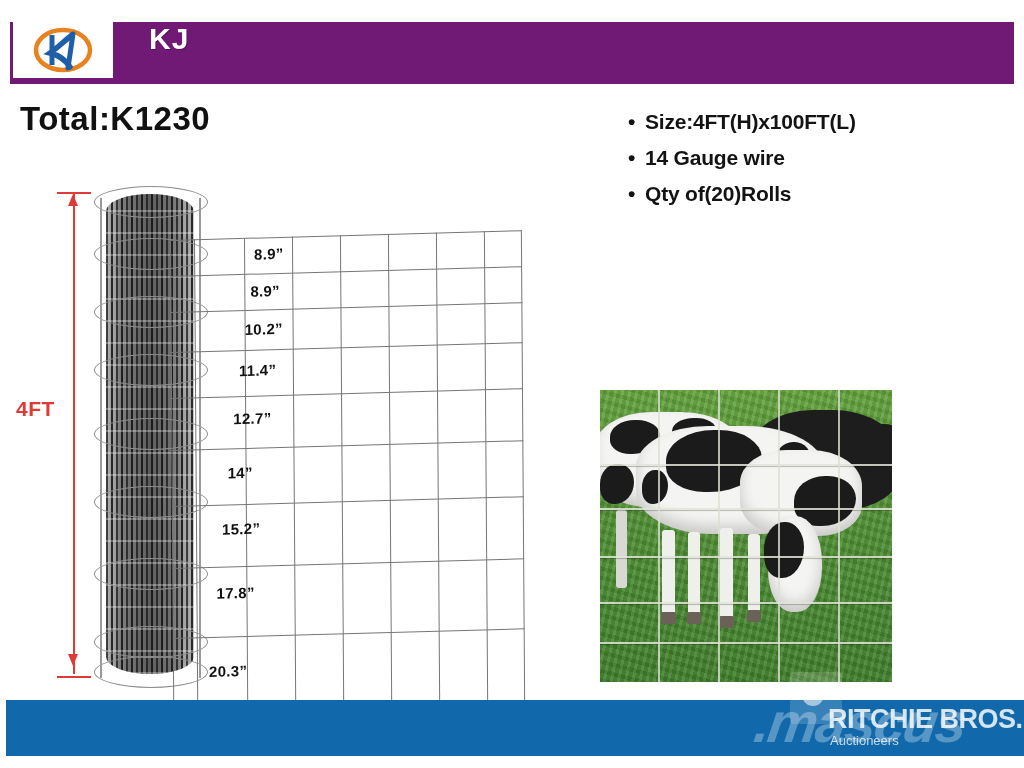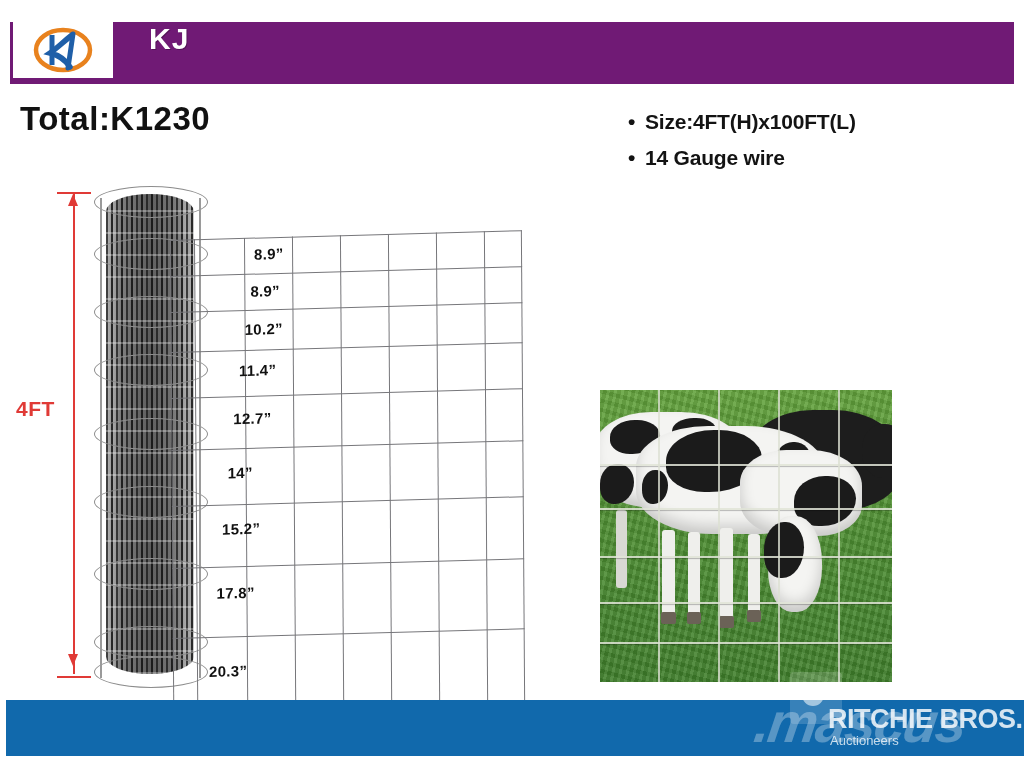--- a/index.html
+++ b/index.html
@@ -424,20 +424,21 @@
     <div class="mesh-label" style="left:56px;  top:226px">14”</div>
     <div class="mesh-label" style="left:50px;  top:282px">15.2”</div>
     <div class="mesh-label" style="left:44px;  top:346px">17.8”</div>
     <div class="mesh-label" style="left:36px;  top:424px">20.3”</div>
   </div>
 </div>
 
 <ul class="specs">
   <li><span class="bullet">•</span><span>Size:4FT(H)x100FT(L)</span></li>
   <li><span class="bullet">•</span><span>14 Gauge wire</span></li>
+  <li><span class="bullet">•</span><span>Qty of(20)Rolls</span></li>
 </ul>
 
 <div class="photo">
   <div class="grass-texture"></div>
 
   <div class="cow-dark" style="left:150px; top:20px; width:150px; height:100px;"></div>
   <div class="cow-dark" style="left:262px; top:34px; width:46px; height:54px; border-radius:45% 50% 40% 45%;"></div>
 
   <div class="cow" style="left:-6px; top:22px; width:150px; height:96px;">
     <div class="patch" style="left:16px; top:8px; width:50px; height:34px;"></div>

